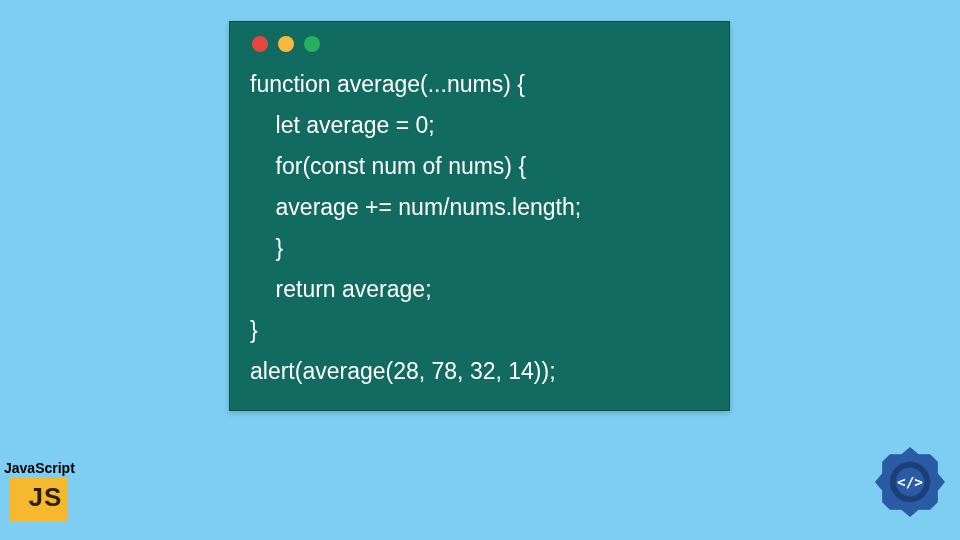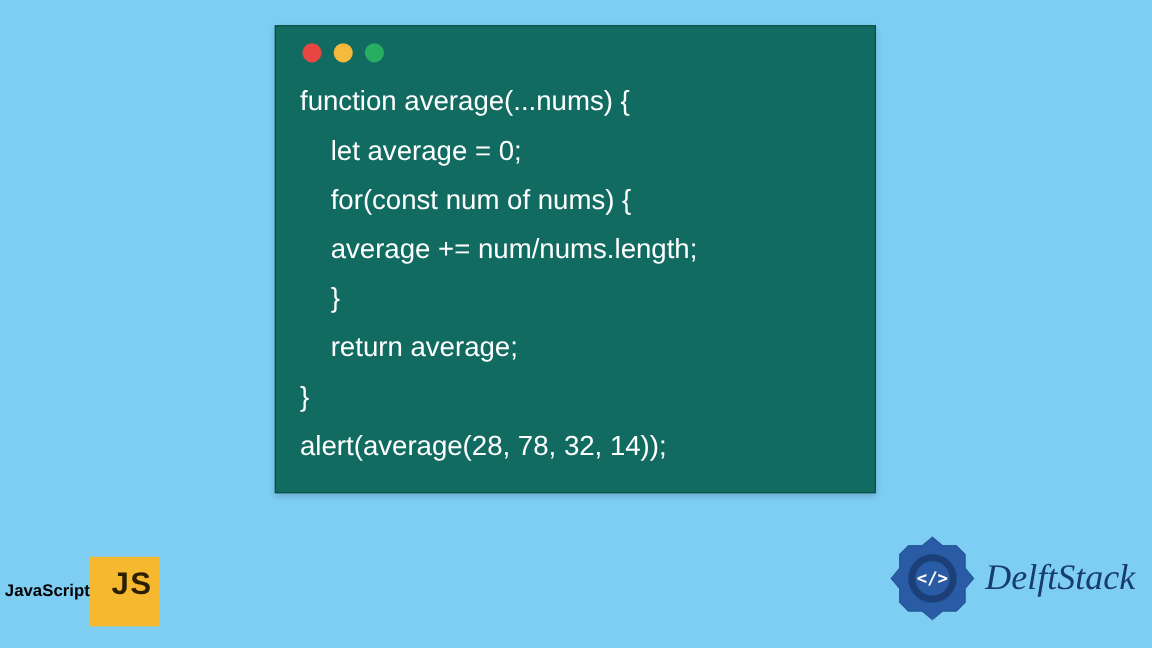--- a/index.html
+++ b/index.html
@@ -31,31 +31,31 @@
     font-size: 23px;
     line-height: 1.78;
     white-space: pre;
     font-family: Arial, Helvetica, sans-serif;
   }
   .js-badge {
     position: absolute;
     left: 4px;
     bottom: 18px;
     display: flex;
-    flex-direction: row;
+    flex-direction: column;
     align-items: center;
   }
   .js-badge-label { font-size: 14px; font-weight: bold; color: #000; margin-bottom: 2px; }
   .js-icon {
-    width: 58px; height: 58px;
+    width: 58px; height: 44px;
     background: #f5b82e;
     display: flex;
     align-items: flex-end;
     justify-content: flex-end;
-    padding: 20px 6px;
+    padding: 9px 6px;
     font-weight: bold;
     font-size: 26px;
     color: #2b1f00;
     letter-spacing: 1px;
   }
   .delft {
     position: absolute;
     right: 14px;
     bottom: 22px;
     display: flex;
@@ -99,14 +99,13 @@
 
 <div class="delft">
   <svg class="delft-logo" viewBox="0 0 100 100">
     <g fill="#1f4e8c" stroke="#1f4e8c">
       <polygon points="50,2 62,12 78,12 88,22 88,38 98,50 88,62 88,78 78,88 62,88 50,98 38,88 22,88 12,78 12,62 2,50 12,38 12,22 22,12 38,12" fill="#2a5ca6"></polygon>
       <circle cx="50" cy="50" r="28" fill="#1c3f77"></circle>
       <circle cx="50" cy="50" r="20" fill="#2a5ca6"></circle>
     </g>
     <text x="50" y="57" text-anchor="middle" font-size="20" font-family="monospace" fill="#ffffff" font-weight="bold">&lt;/&gt;</text>
   </svg>
-  <div class="delft-text">DelftStack</div>
 </div>
 
 </body></html>

